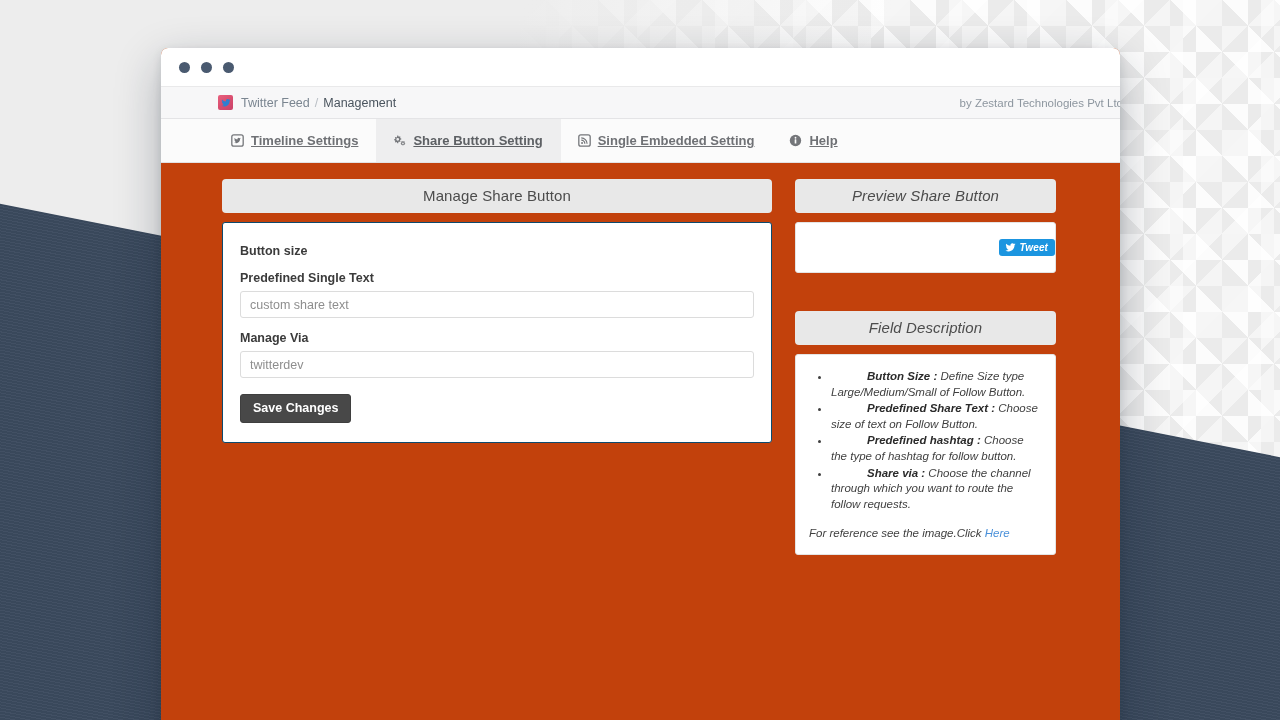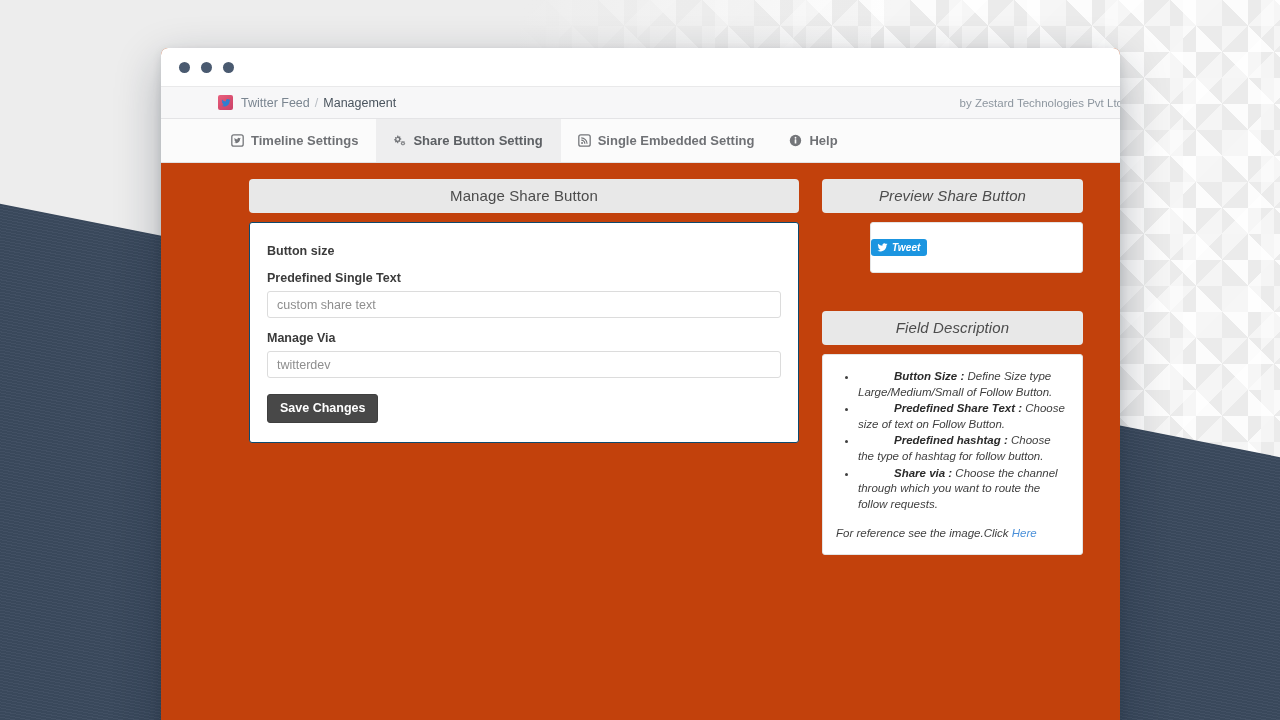--- a/index.html
+++ b/index.html
@@ -153,39 +153,40 @@
   .tab {
     display: flex;
     align-items: center;
     gap: 7px;
     padding: 0 17px;
     font-size: 13px;
     font-weight: bold;
     color: #6f7175;
     cursor: pointer;
     border-right: 1px solid transparent;
+    text-decoration: underline;
   }
   .tab.active {
     background: #eeeeef;
     color: #5d6064;
   }
   .tab .ticon {
     display: inline-flex;
     align-items: center;
     justify-content: center;
     width: 13px;
     height: 13px;
     color: #74767a;
   }
   .tab .ticon svg { display: block; }
 
   
   #content {
     display: flex;
-    padding: 16px 53px 0 88px;
+    padding: 16px 53px 0 61px;
     gap: 23px;
     align-items: flex-start;
   }
   #leftcol { width: 550px; flex: none; }
   #rightcol { width: 261px; flex: none; font-style: italic; }
 
   .panel-head {
     background: #e8e8e8;
     border-radius: 4px;
     text-align: center;
@@ -249,22 +250,21 @@
 
   
   #preview-body {
     border: 1px solid #e4e4e4;
     border-radius: 3px;
     background: #fff;
     margin-top: 9px;
     height: 51px;
     display: flex;
     align-items: center;
-    justify-content: flex-start;
-    margin-left: 48px;
+    justify-content: flex-end;
   }
   #tweetbtn {
     display: inline-flex;
     align-items: center;
     gap: 4px;
     background: #1b95e0;
     border-radius: 3px;
     padding: 3px 7px 3px 6px;
     cursor: pointer;
   }

